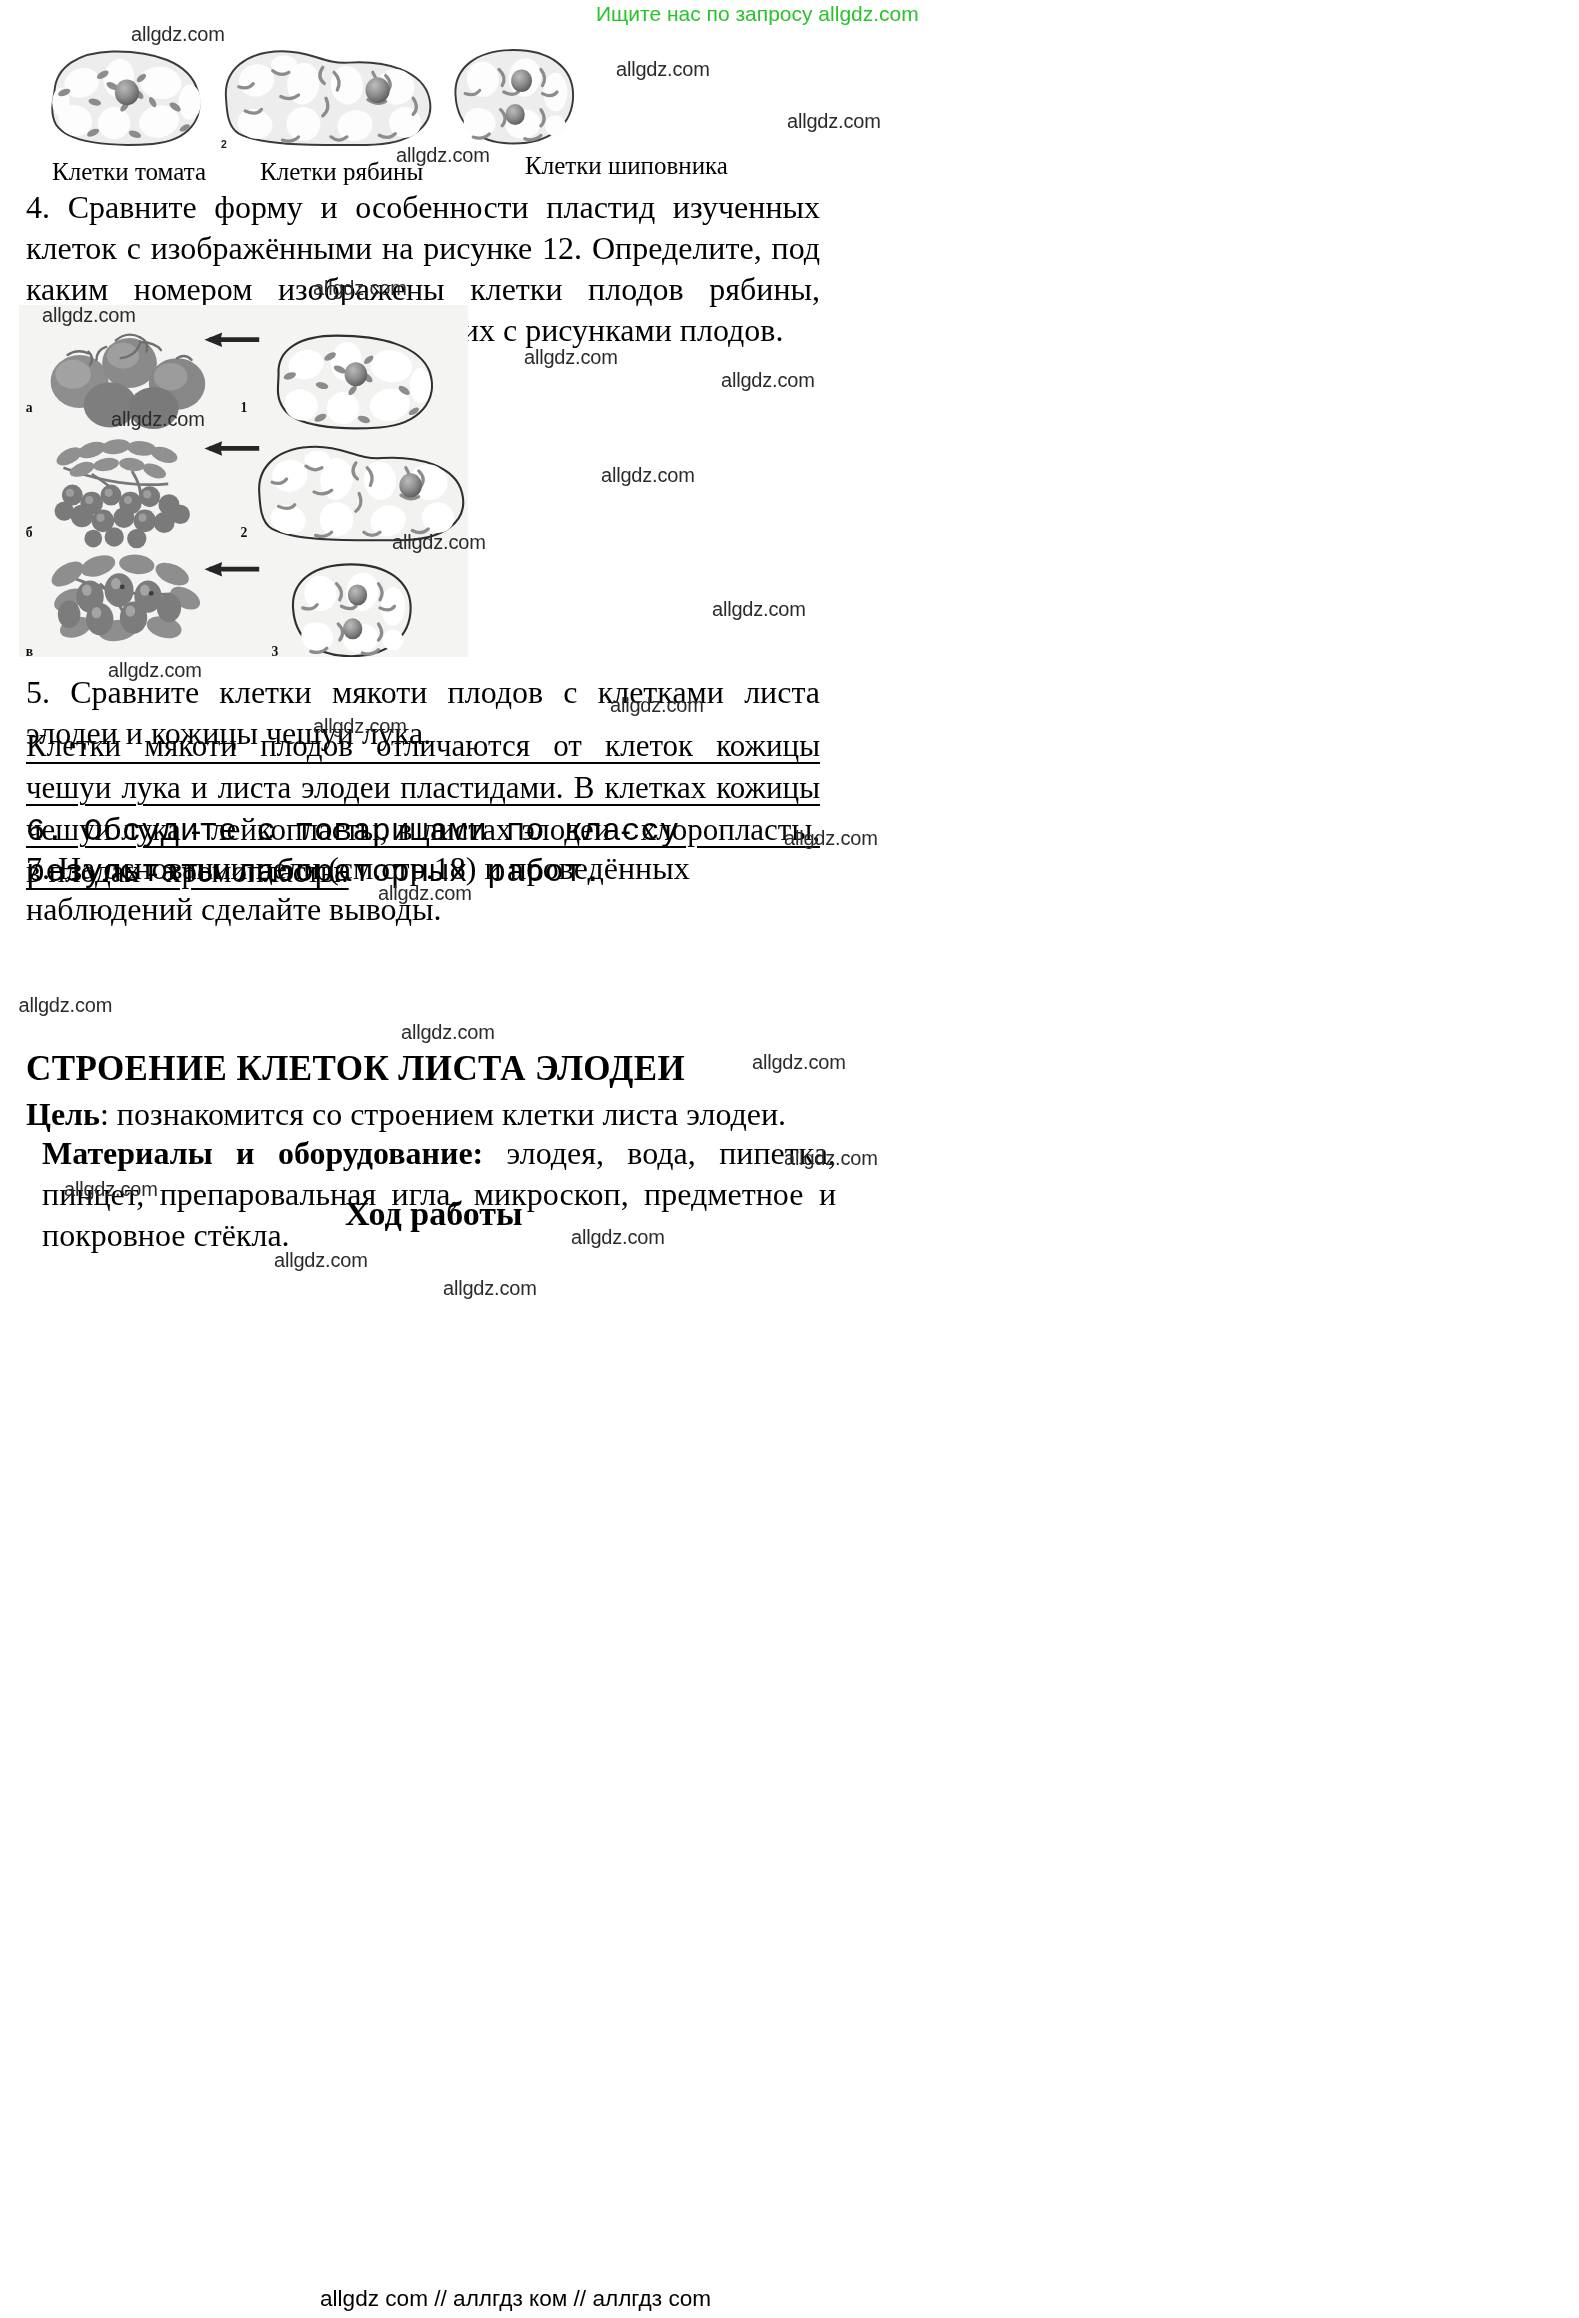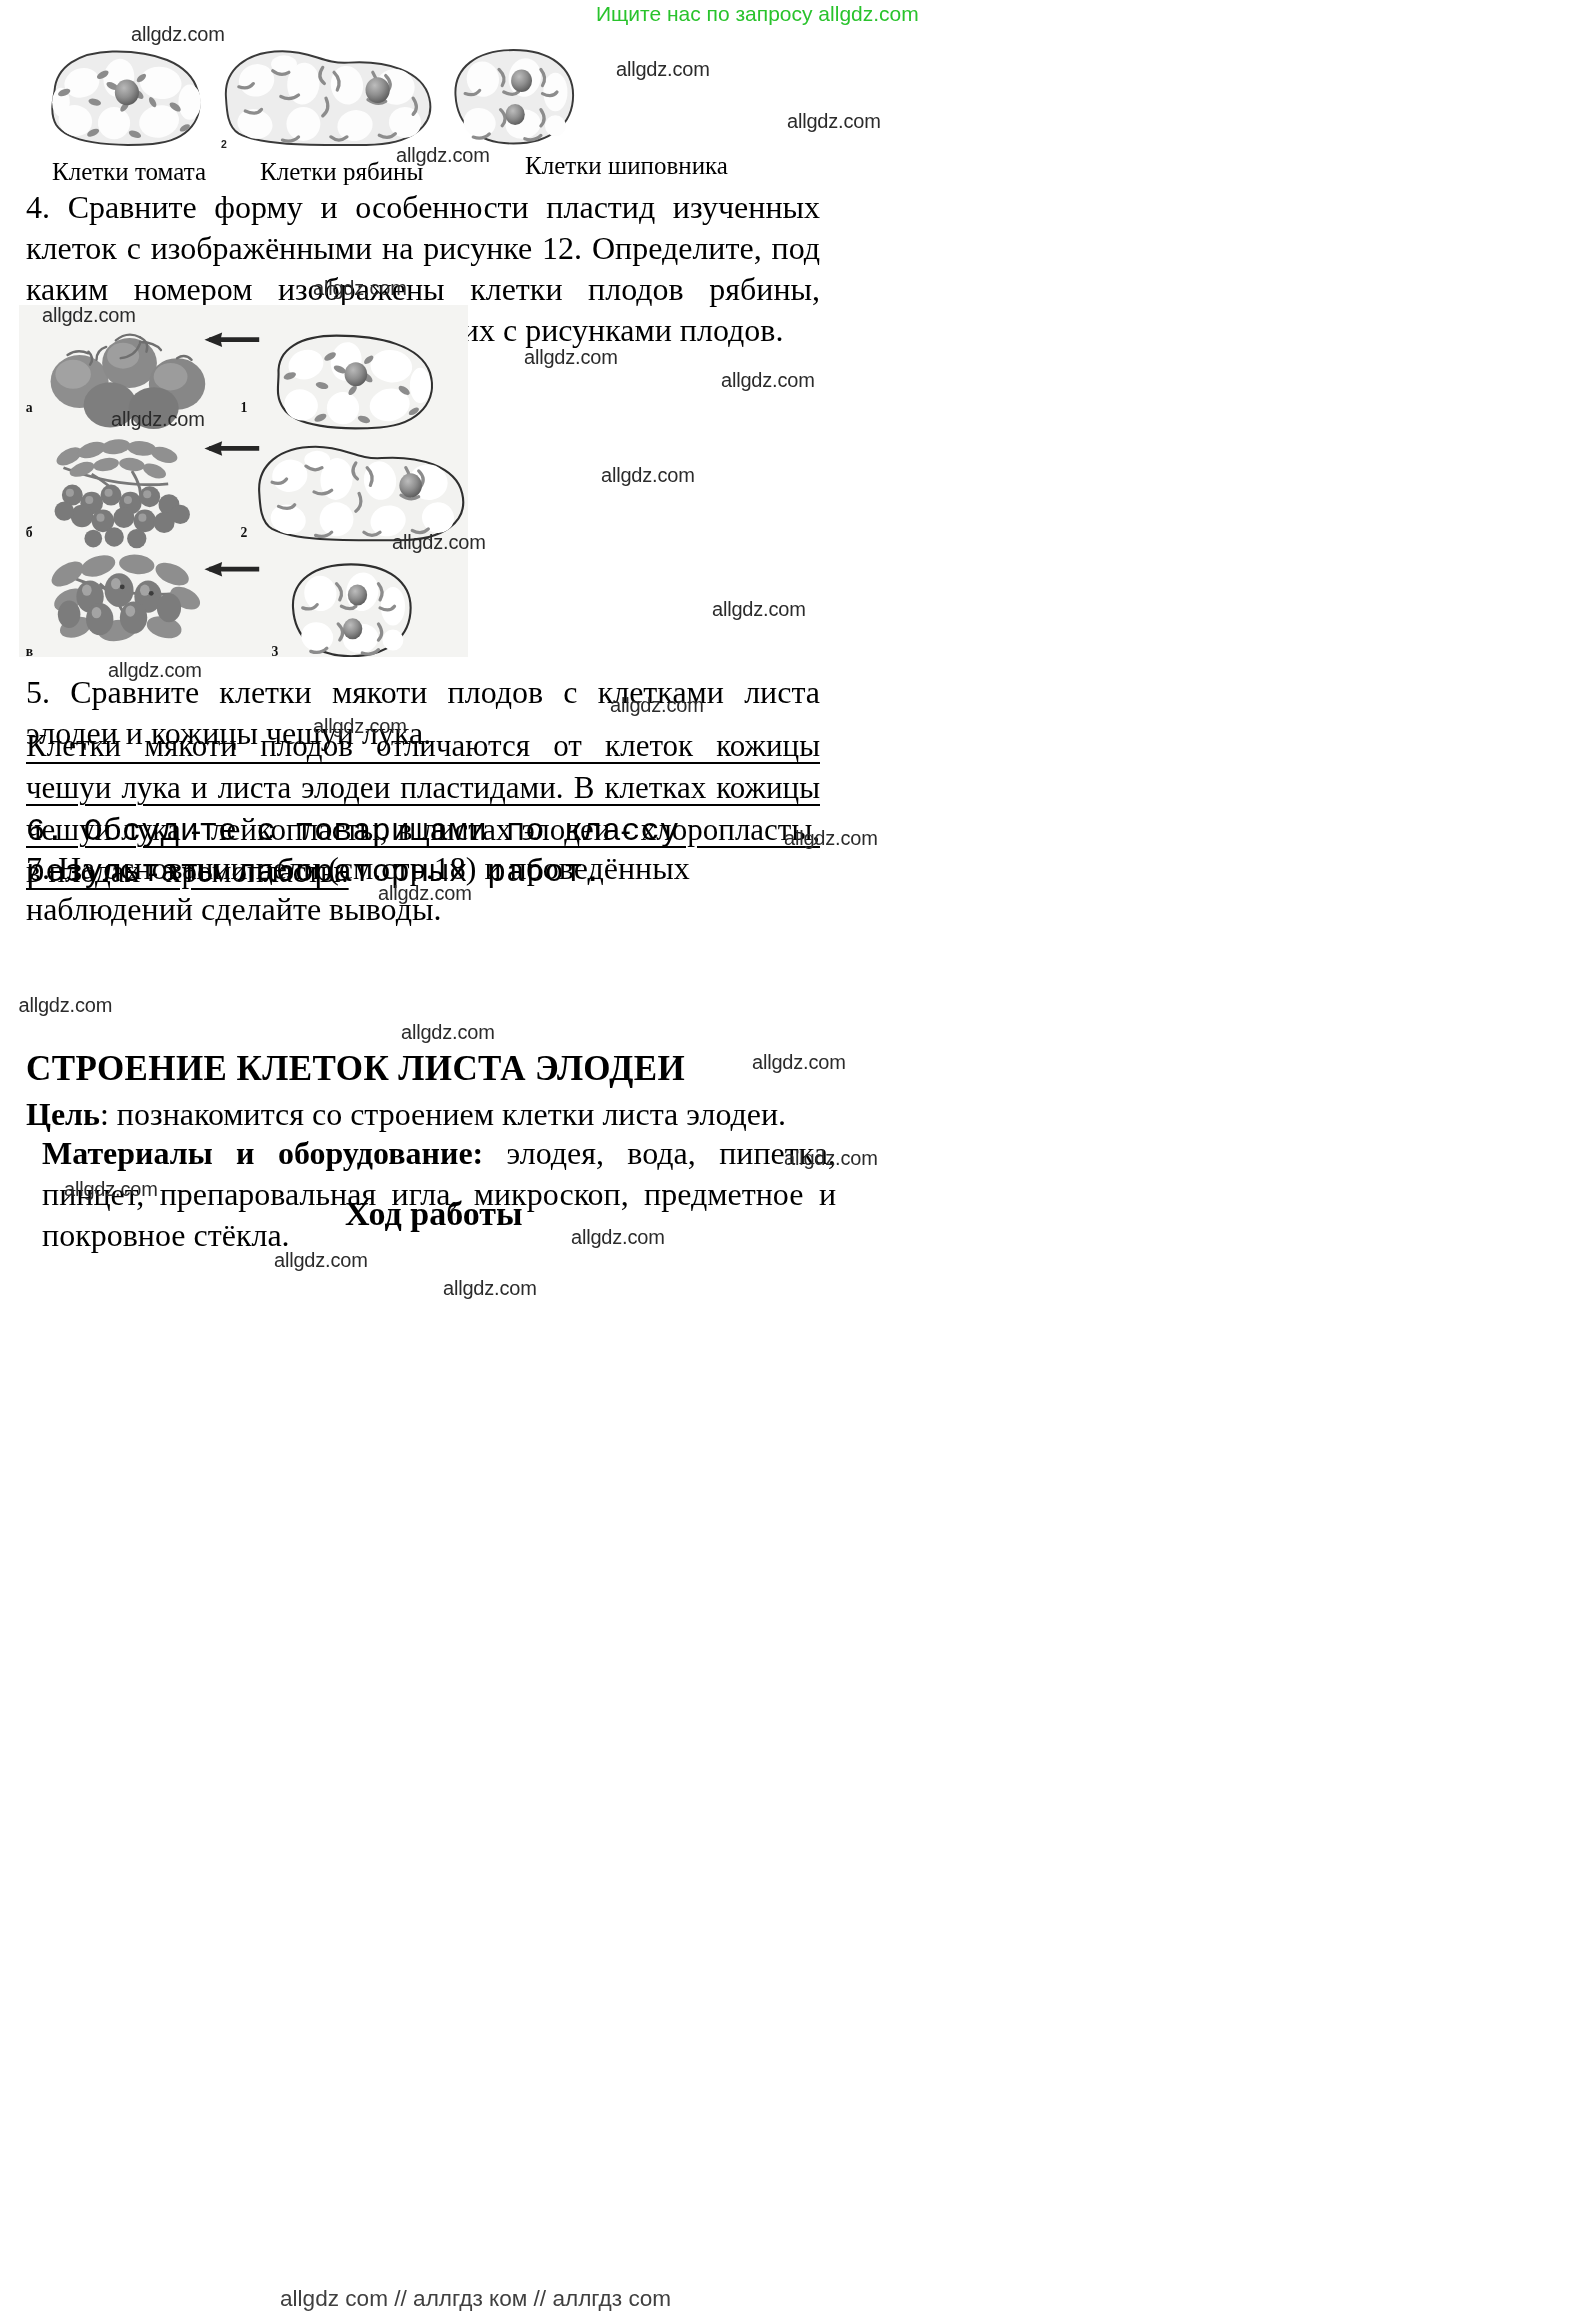--- a/index.html
+++ b/index.html
@@ -30,22 +30,23 @@
     font-family:"Liberation Sans","DejaVu Sans",sans-serif;
     font-size:21px;
     color:#29c32c;
     white-space:nowrap;
     font-weight:400;
   }
   .wm-footer {
     position:absolute;
     font-family:"Liberation Sans","DejaVu Sans",sans-serif;
     font-size:22.6px;
-    color:#404040;
-    white-space:nowrap;
+    color:#000000;
+    white-space:nowrap;
+    margin-left:40px;
   }
 
   
   .txt { position:absolute; }
   .para {
     font-size:32px;
     line-height:41px;
     text-align:justify;
     text-justify:inter-word;
   }

